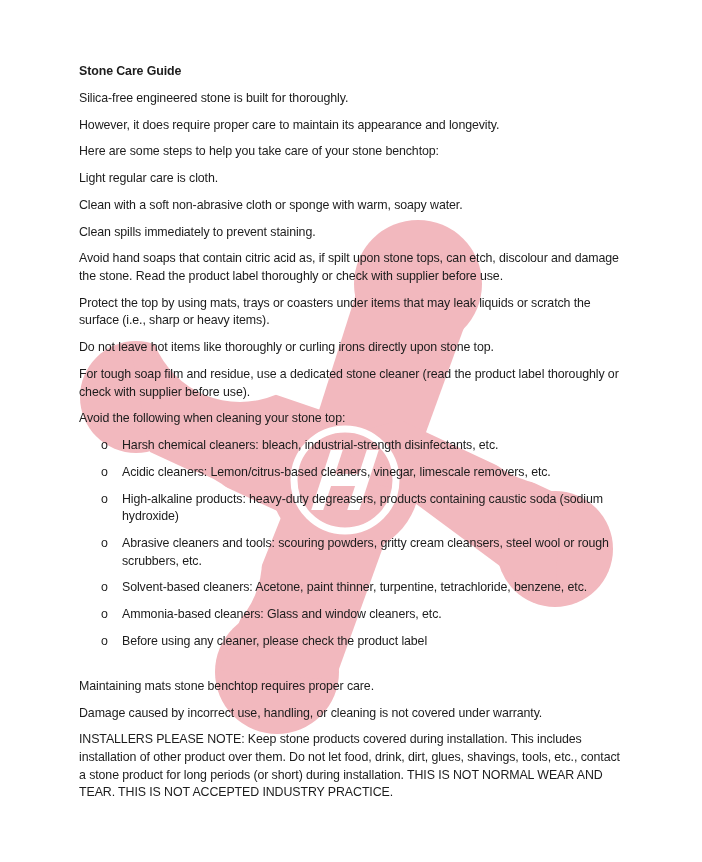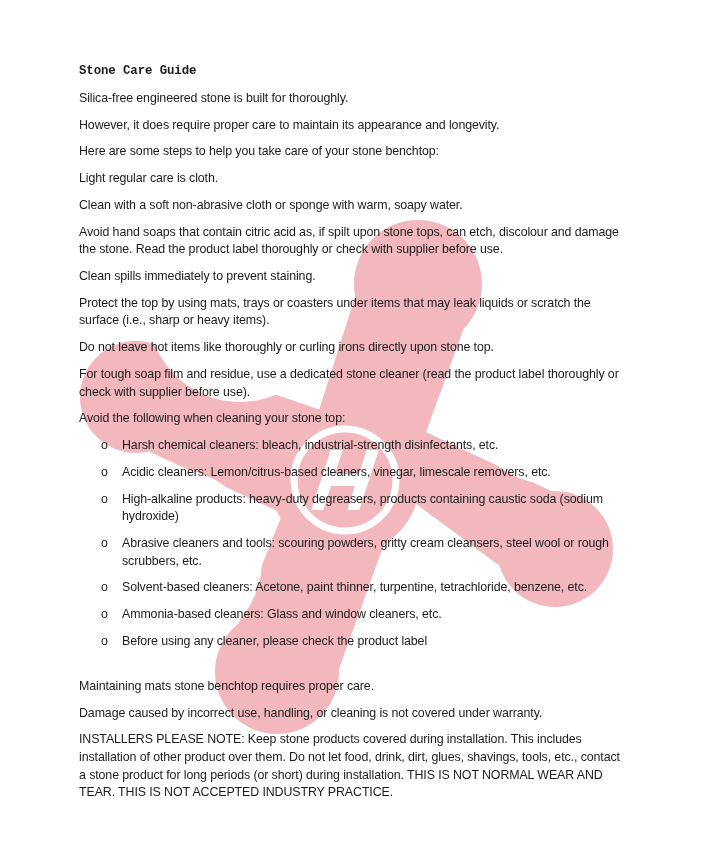--- a/index.html
+++ b/index.html
@@ -5,21 +5,21 @@
     html, body { margin: 0; padding: 0; background: #ffffff; }
     body { width: 702px; height: 862px; position: relative; overflow: hidden; }
     .page { position: absolute; left: 0; top: 0; width: 702px; height: 862px; background: #fff; }
     .watermark { position: absolute; left: 0; top: 0; width: 702px; height: 862px; z-index: 0; }
     .content {
       position: absolute; left: 79px; top: 63px; width: 545px; z-index: 1;
       font-family: "Liberation Sans", "DejaVu Sans", sans-serif;
       font-size: 12.4px; color: #1c1c1c; letter-spacing: -0.1px;
     }
     .p { margin: 0 0 9.2px 0; line-height: 17.6px; }
-    .title { font-weight: bold; font-family: Liberation Mono, monospace; }
+    .title { font-weight: bold; }
     .bullets { list-style: none; margin: 0; padding: 0; }
     .bullets li { position: relative; padding-left: 43px; margin: 0 0 9.2px 0; line-height: 17.6px; }
     .bullets li .bul { position: absolute; left: 22px; top: 0; }
     .gap { height: 18px; }
     .strong { font-weight: normal; }
   </style>
 </head>
 <body>
 
 <div class="page">
@@ -55,22 +55,22 @@
     </g>
   </svg>
 
   <div class="content">
     <p class="p title">Stone Care Guide</p>
     <p class="p">Silica-free engineered stone is built for thoroughly.</p>
     <p class="p">However, it does require proper care to maintain its appearance and longevity.</p>
     <p class="p">Here are some steps to help you take care of your stone benchtop:</p>
     <p class="p">Light regular care is cloth.</p>
     <p class="p">Clean with a soft non-abrasive cloth or sponge with warm, soapy water.</p>
+    <p class="p">Clean spills immediately to prevent staining.</p>
     <p class="p">Avoid hand soaps that contain citric acid as, if spilt upon stone tops, can etch, discolour and damage the stone. Read the product label thoroughly or check with supplier before use.</p>
-    <p class="p">Clean spills immediately to prevent staining.</p>
     <p class="p">Protect the top by using mats, trays or coasters under items that may leak liquids or scratch the surface (i.e., sharp or heavy items).</p>
     <p class="p">Do not leave hot items like thoroughly or curling irons directly upon stone top.</p>
     <p class="p">For tough soap film and residue, use a dedicated stone cleaner (read the product label thoroughly or check with supplier before use).</p>
     <p class="p">Avoid the following when cleaning your stone top:</p>
 
     <ul class="bullets">
       <li><span class="bul">o</span><span>Harsh chemical cleaners: bleach, industrial-strength disinfectants, etc.</span></li>
       <li><span class="bul">o</span><span>Acidic cleaners: Lemon/citrus-based cleaners, vinegar, limescale removers, etc.</span></li>
       <li><span class="bul">o</span><span>High-alkaline products: heavy-duty degreasers, products containing caustic soda (sodium hydroxide)</span></li>
       <li><span class="bul">o</span><span>Abrasive cleaners and tools: scouring powders, gritty cream cleansers, steel wool or rough scrubbers, etc.</span></li>

